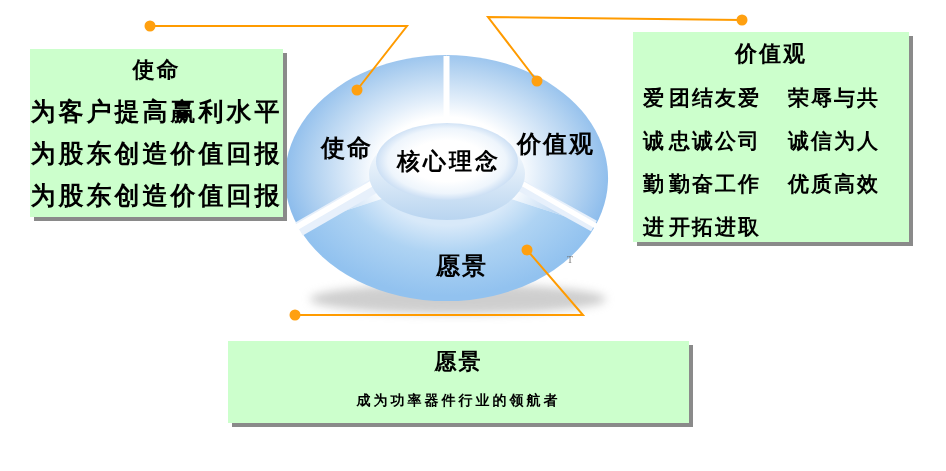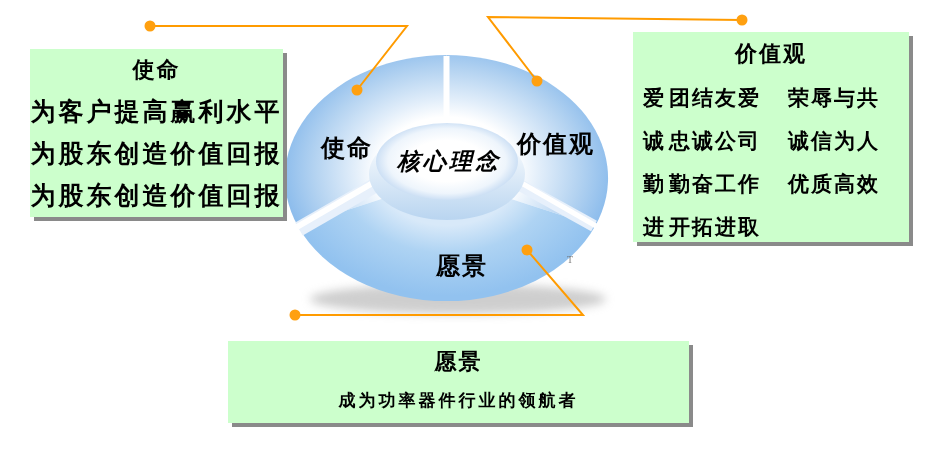--- a/index.html
+++ b/index.html
@@ -26,21 +26,21 @@
   .vrow {
     display:flex; align-items:center; height:43px;
     padding-left:10px; font-size:21px; font-weight:bold; letter-spacing:2px; white-space:nowrap;
   }
   .vrow .vkey { width:26px; text-align:left; }
   .vrow .vp1 { }
   .vrow .vp2 { margin-left:27px; }
 
   #vision-box { left:228px; top:341px; width:461px; height:82px; }
   #vision-box .gbox-title { line-height:38px; padding-top:2px; }
-  #vision-box .gbox-line { font-size:17px; letter-spacing:3px; line-height:40px; white-space:nowrap;font-family:Liberation Serif, serif; }
+  #vision-box .gbox-line { font-size:14px; letter-spacing:3px; line-height:40px; white-space:nowrap;font-family:Liberation Serif, serif; }
 
   
   .chart-label {
     position:absolute; transform:translate(-50%,-50%);
     font-weight:bold; font-size:24px; letter-spacing:2px; white-space:nowrap; color:#000;
   }
   #core-label { font-size:23px; letter-spacing:3px; }
 
   #artifact-mark {
     position:absolute; left:567px; top:254px; font-size:10px; color:#666;
@@ -108,21 +108,21 @@
       <circle cx="357" cy="90" r="5.5"></circle>
       <circle cx="742" cy="20" r="5.5"></circle>
       <circle cx="537" cy="81" r="5.5"></circle>
       <circle cx="527" cy="250" r="5.5"></circle>
       <circle cx="295" cy="315" r="5.5"></circle>
     </g>
   </svg>
 
   <div class="chart-label" style="left:347px; top:148px;">使命</div>
   <div class="chart-label" style="left:556px; top:144px;">价值观</div>
-  <div class="chart-label" id="core-label" style="left:449px; top:161px;font-style:italic;">核心理念</div>
+  <div class="chart-label" id="core-label" style="left:449px; top:161px;">核心理念</div>
   <div class="chart-label" style="left:462px; top:266px;">愿景</div>
 
   <div class="gbox" id="mission-box">
     <div class="gbox-title">使命</div>
     <div class="gbox-line">为客户提高赢利水平</div>
     <div class="gbox-line">为股东创造价值回报</div>
     <div class="gbox-line">为股东创造价值回报</div>
   </div>
 
   <div class="gbox" id="values-box">

